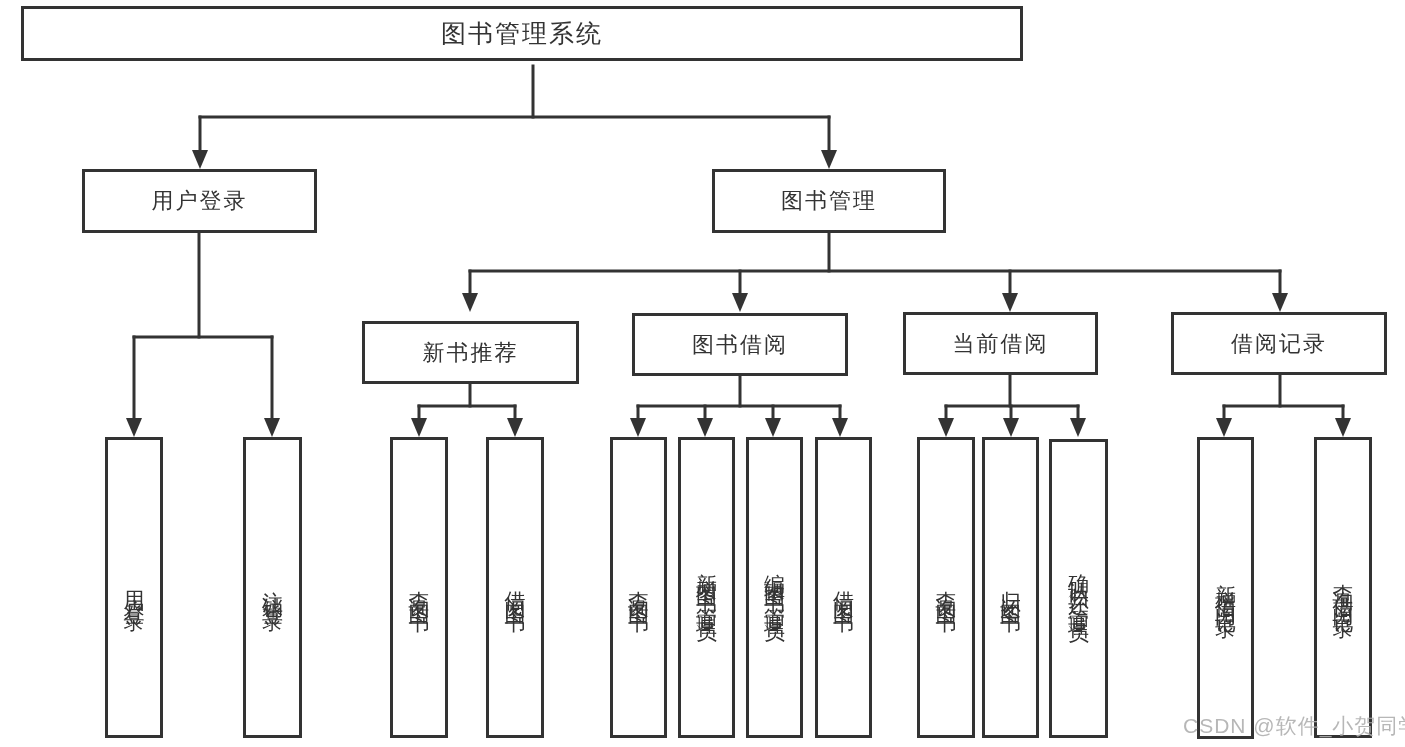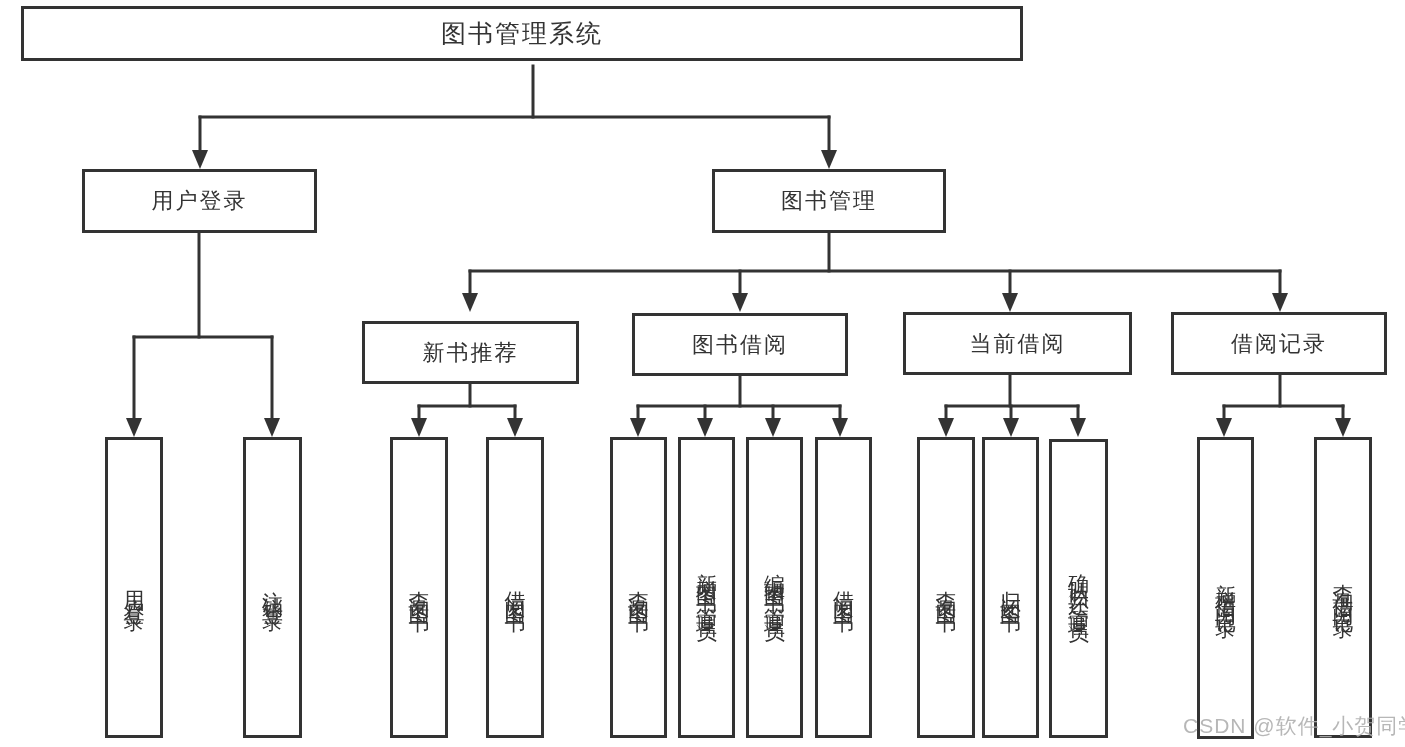--- a/index.html
+++ b/index.html
@@ -164,21 +164,21 @@
   <div class="box" style="left:712px; top:169px; width:234px; height:64px;text-align:right;">
     <span class="h-label">图书管理</span>
   </div>
 
   <div class="box" style="left:362px; top:312px; width:217px; height:63px;margin-top:9px;">
     <span class="h-label">新书推荐</span>
   </div>
   <div class="box" style="left:632px; top:313px; width:216px; height:63px;align-items:center;">
     <span class="h-label">图书借阅</span>
   </div>
-  <div class="box" style="left:903px; top:312px; width:229px; height:63px;">
+  <div class="box" style="left:903px; top:312px; width:195px; height:63px;">
     <span class="h-label">当前借阅</span>
   </div>
   <div class="box" style="left:1171px; top:312px; width:216px; height:63px;">
     <span class="h-label">借阅记录</span>
   </div>
 
   <div class="box" style="left:105px; top:437px; width:58px; height:301px;">
     <span class="v-label">用户登录</span>
   </div>
   <div class="box" style="left:243px; top:437px; width:59px; height:301px;">

